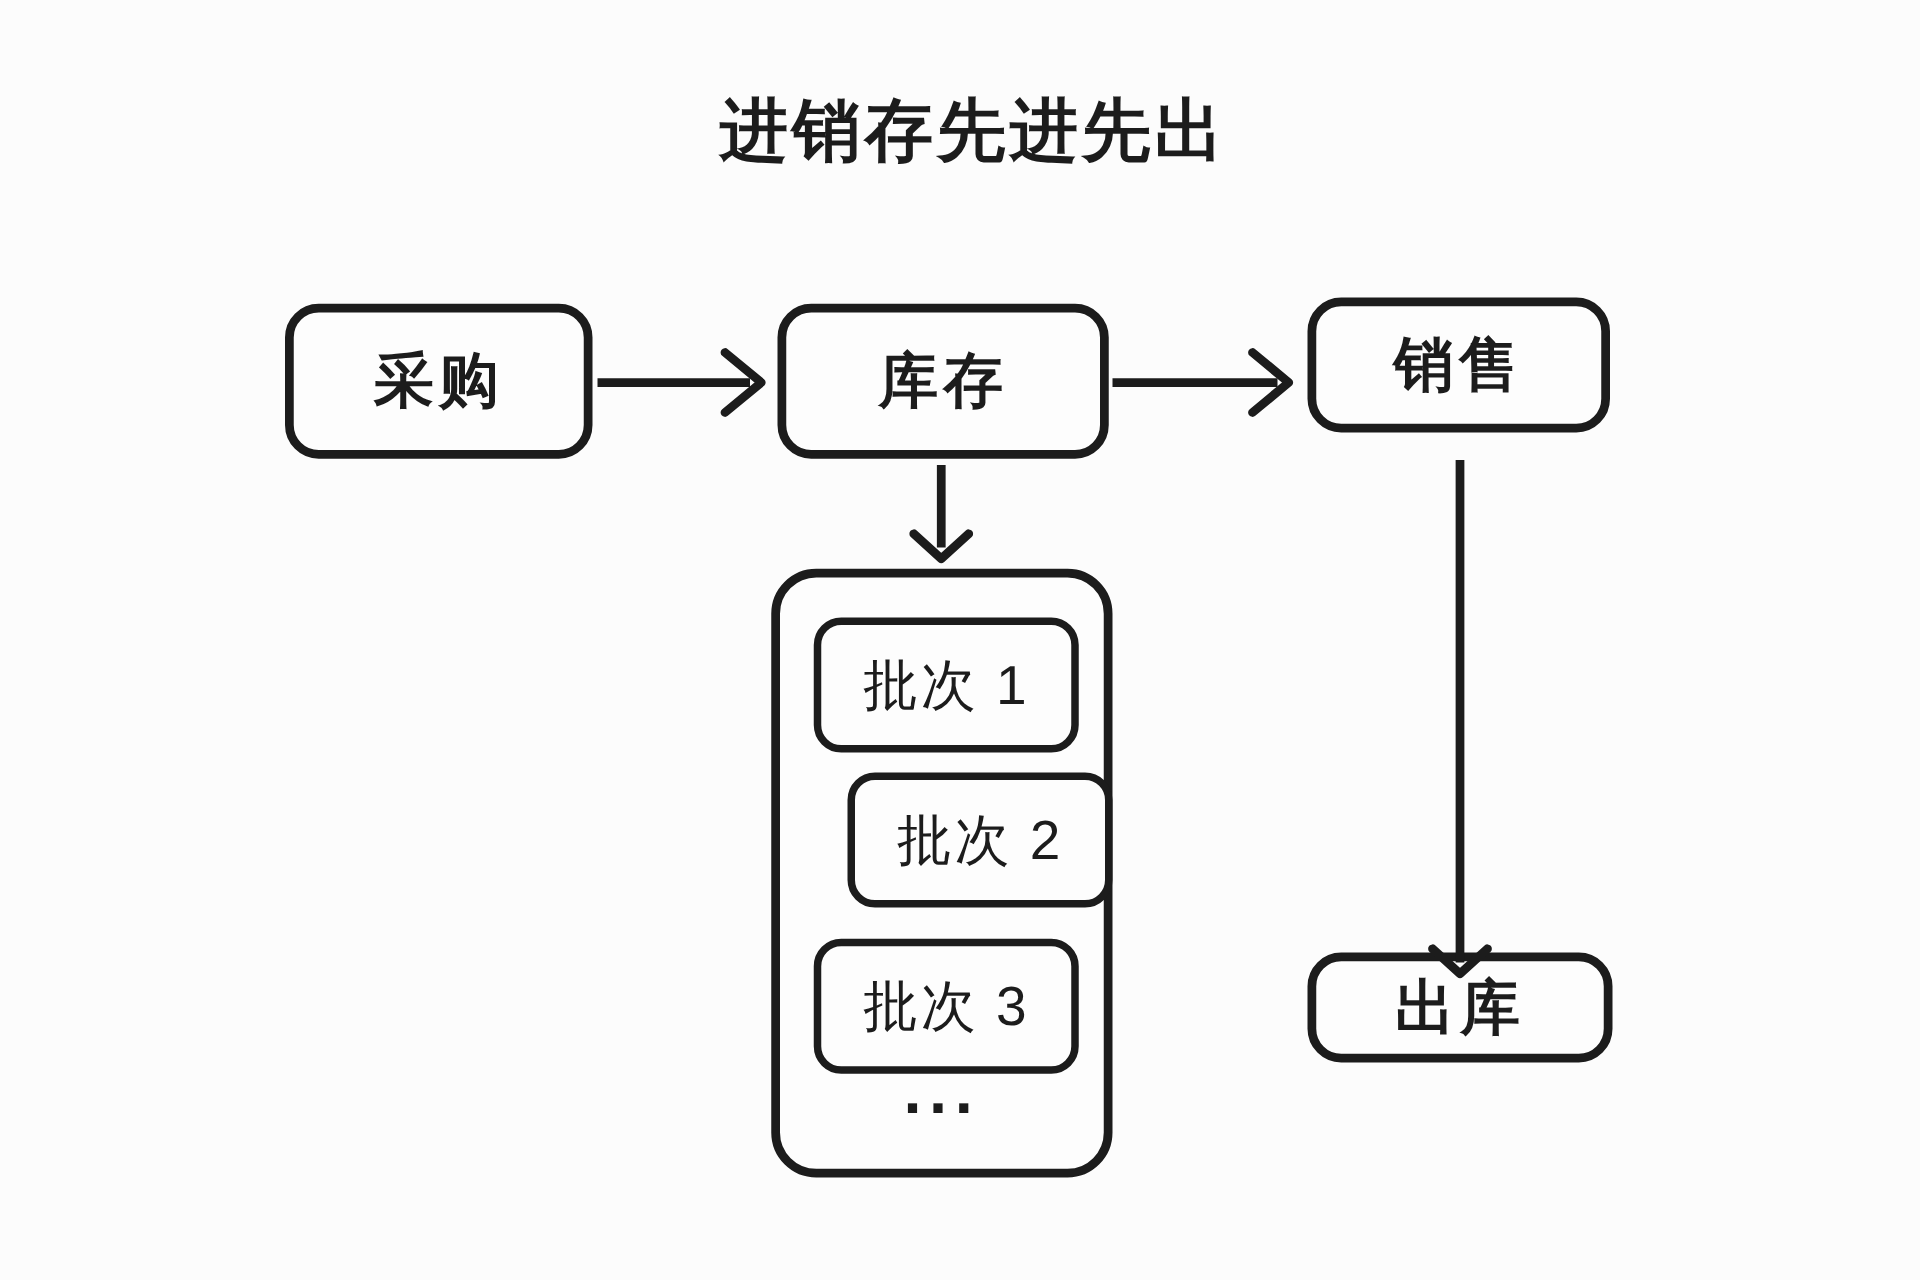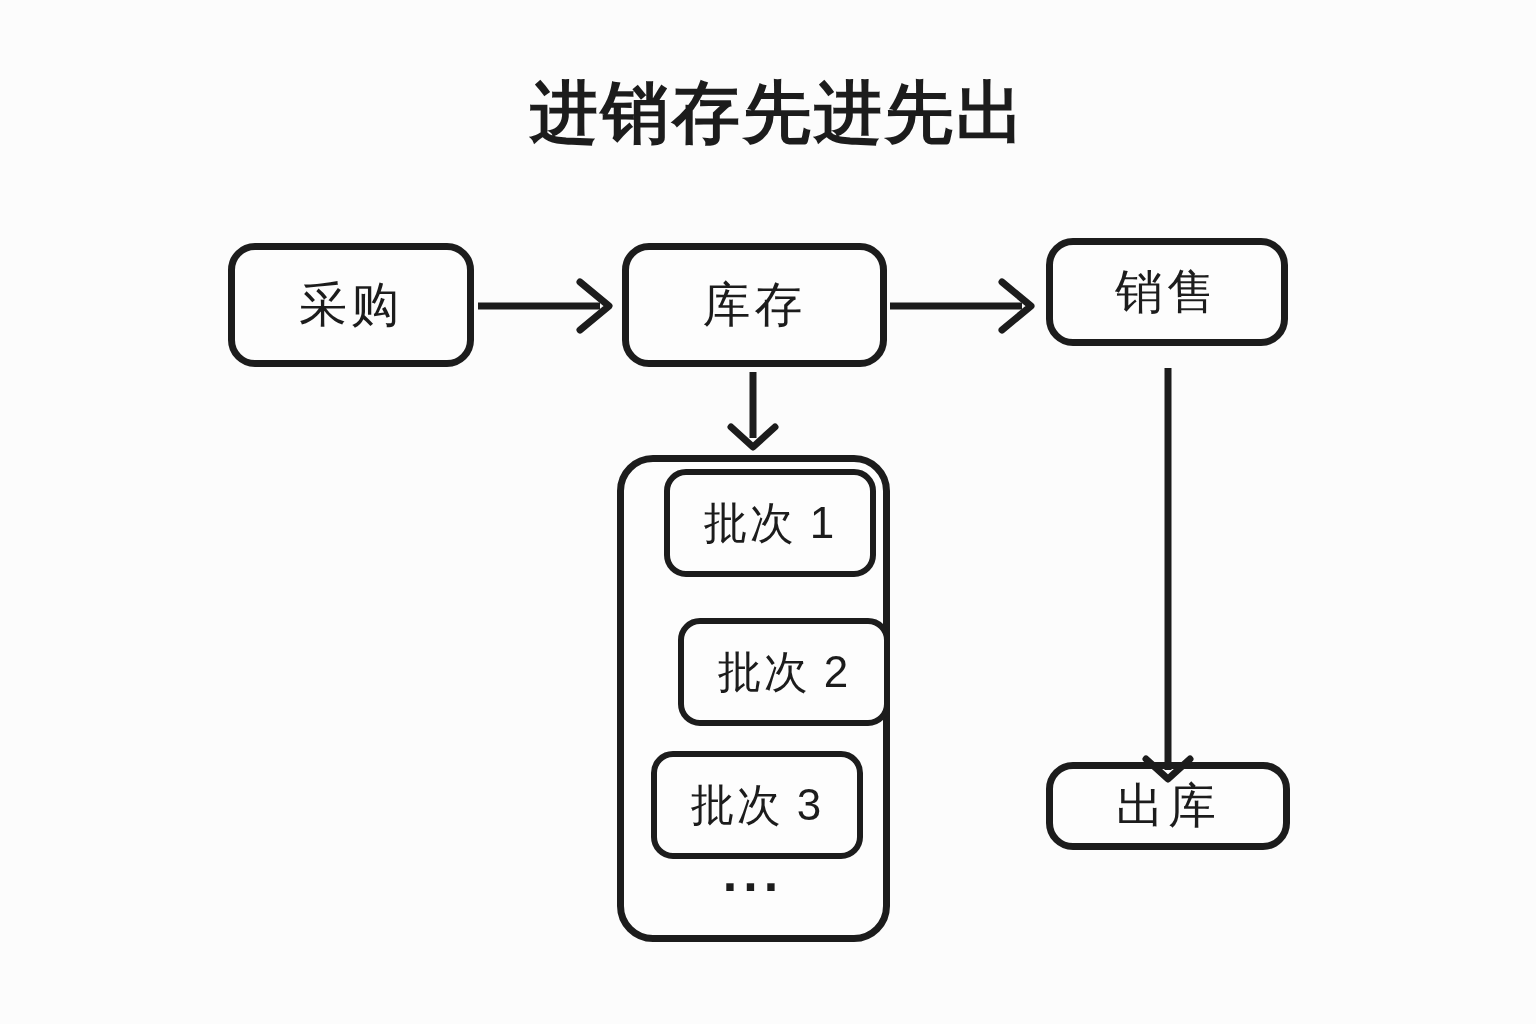--- a/index.html
+++ b/index.html
@@ -8,36 +8,36 @@
     position: relative;
     background: #fcfcfc;
     font-family: "Liberation Sans", sans-serif;
     color: #1c1c1c;
   }
   .title {
     position: absolute;
     left: 0; top: 68px;
     width: 1536px;
     text-align: center;
-    font-size: 68px;
+    font-size: 55px;
     font-weight: 900;
     letter-spacing: 3px;
     color: #1c1c1c;
     padding-left: 21px;
   }
   .node {
     position: absolute;
     background: #fdfdfd;
     border: 7px solid #1c1c1c;
     border-radius: 27px;
     display: flex;
     align-items: center;
     justify-content: center;
     font-size: 48px;
-    font-weight: 400;
+    font-weight: 700;
     letter-spacing: 4px;
   }
   #node-purchase  { left: 228px;  top: 243px; width: 246px; height: 124px; }
   #node-inventory { left: 622px;  top: 243px; width: 265px; height: 124px; justify-content: center; }
   #node-sales     { left: 1046px; top: 238px; width: 242px; height: 108px; }
   #node-outbound  { left: 1046px; top: 762px; width: 244px; height: 88px; text-align: right; }
 
   .batch-panel {
     position: absolute;
     left: 617px; top: 455px;
@@ -53,21 +53,21 @@
     background: #fdfdfd;
     border: 6px solid #1c1c1c;
     border-radius: 22px;
     display: flex;
     align-items: center;
     justify-content: center;
     font-size: 44px;
     font-weight: 500;
     letter-spacing: 2px;
   }
-  #batch-1 { top: 7px; margin-left: 13px; }
+  #batch-1 { top: 32px; }
   #batch-2 { top: 156px; margin-left: 27px; }
   #batch-3 { top: 289px; }
   .ellipsis {
     position: absolute;
     left: 0; top: 385px;
     width: 100%;
     text-align: center;
     font-size: 52px;
     font-weight: 900;
     letter-spacing: 6px;

